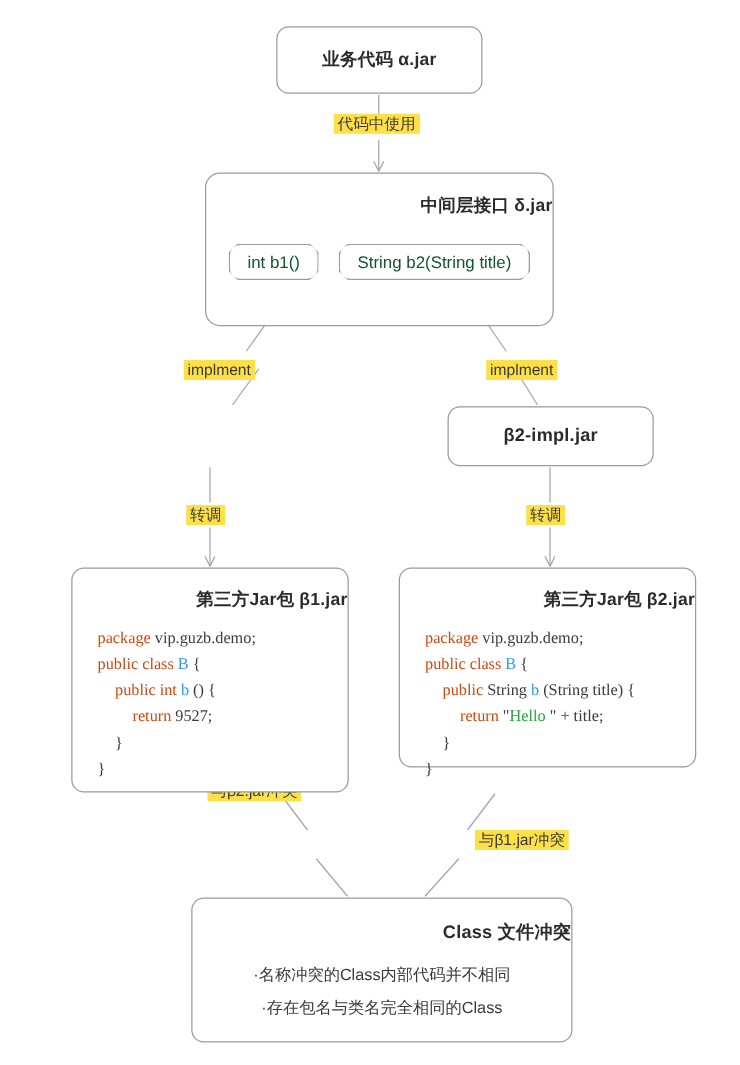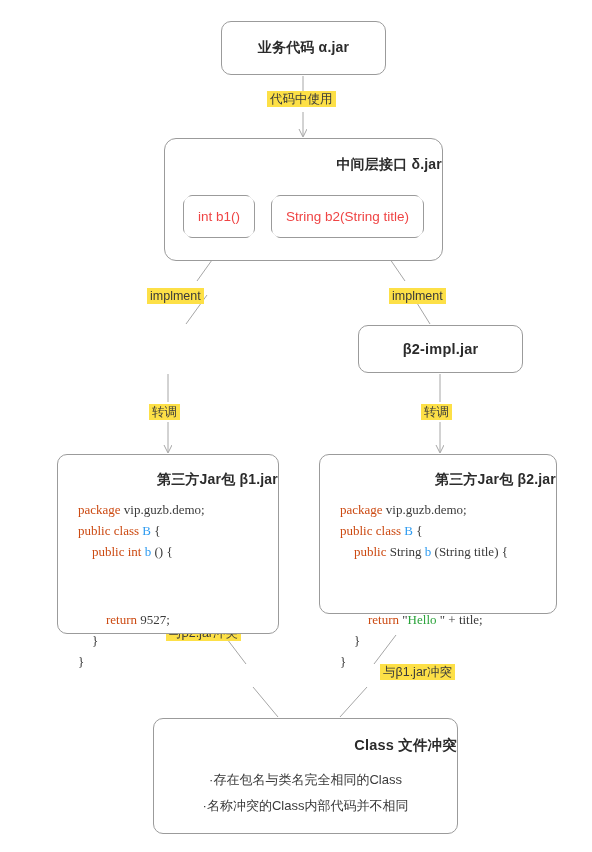--- a/index.html
+++ b/index.html
@@ -68,27 +68,27 @@
     position: absolute;
     left: 0; right: 0; top: 56px;
     display: flex;
     justify-content: center;
     gap: 16px;
   }
   .method-box {
     box-sizing: border-box;
     border: 1px solid #9b9b9b;
     background: #ffffff;
-    height: 43px;
+    height: 29px;
     display: flex;
     align-items: center;
     justify-content: center;
     padding: 4px 14px;
     font-size: 13.5px;
-    color: #ef4444;
+    color: #14532d;
     
     border-radius: 9px;
     clip-path: polygon(7px 0, calc(100% - 7px) 0, 100% 7px, 100% calc(100% - 7px),
                        calc(100% - 7px) 100%, 7px 100%, 0 calc(100% - 7px), 0 7px);
   }
 
   
   #node-b1impl { left: 86px; top: 325px; width: 165px; height: 48px;
     display: flex; align-items: center; justify-content: center; }
   #node-b2impl { left: 358px; top: 325px; width: 165px; height: 48px;
@@ -106,21 +106,21 @@
     color: #3b3b3b;
     margin-top: 10px;
     padding-left: 20px;
     white-space: pre;
   }
   .kw  { color: #cc4a12; }
   .typ { color: #2e9bf0; }
   .str { color: #2aa33a; }
   .num { color: #3b3b3b; }
   .ind1 { padding-left: 14px; }
-  .ind2 { padding-left: 28px; margin-top: 47px; }
+  .ind2 { padding-left: 28px; }
 
   
   #node-conflict { left: 153px; top: 718px; width: 305px; height: 116px; }
   #node-conflict .node-title { margin-top: 17px; font-size: 14.5px; }
   .bullets { margin-top: 12px; text-align: center; }
   .bullet {
     font-size: 13px;
     line-height: 26px;
     color: #3a3a3a;
   }
@@ -198,18 +198,18 @@
   </div>
 
   <div class="node" id="node-b2jar">
     <div class="node-title jar-title">第三方Jar包 β2.jar</div>
     <div class="code"><div><span class="kw">package</span><span> vip.guzb.demo;</span></div><div><span class="kw">public class</span><span class="typ"> B</span><span> {</span></div><div class="ind1"><span class="kw">public</span><span> String </span><span class="typ">b</span><span> (String title) {</span></div><div class="ind2"><span class="kw">return</span><span> "</span><span class="str">Hello</span><span> " + title;</span></div><div class="ind1"><span>}</span></div><div><span>}</span></div></div>
   </div>
 
   <div class="node" id="node-conflict">
     <div class="node-title">Class 文件冲突</div>
     <div class="bullets">
+      <div class="bullet">·名称冲突的Class内部代码并不相同</div>
       <div class="bullet">·存在包名与类名完全相同的Class</div>
-      <div class="bullet">·名称冲突的Class内部代码并不相同</div>
     </div>
   </div>
 
 </div>
 
 </body></html>

